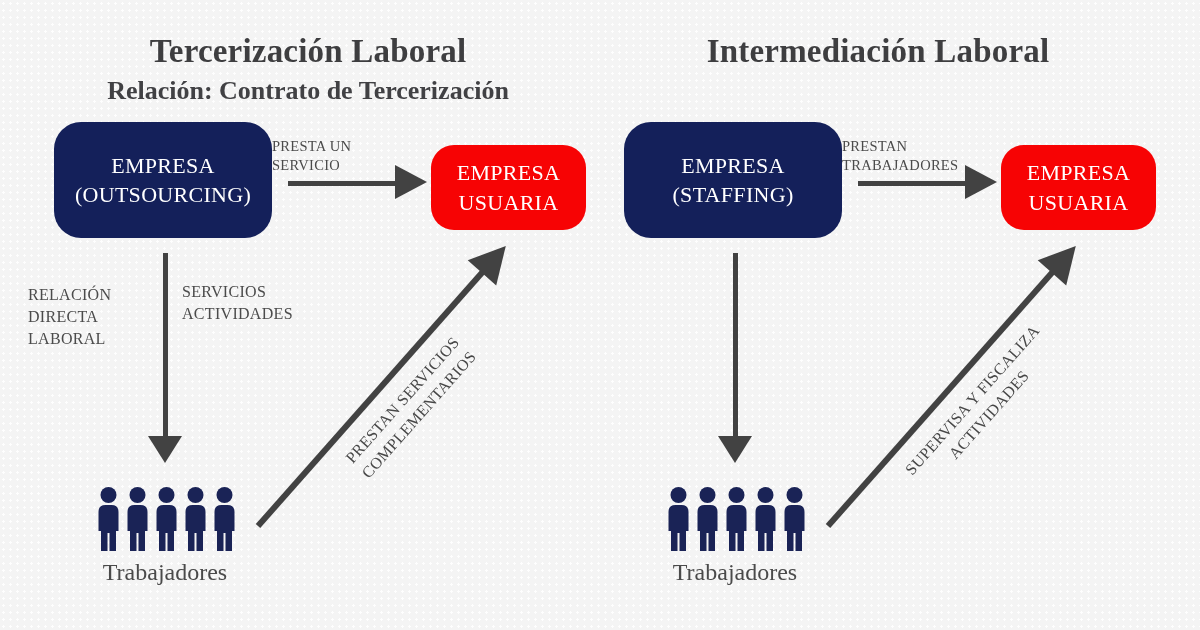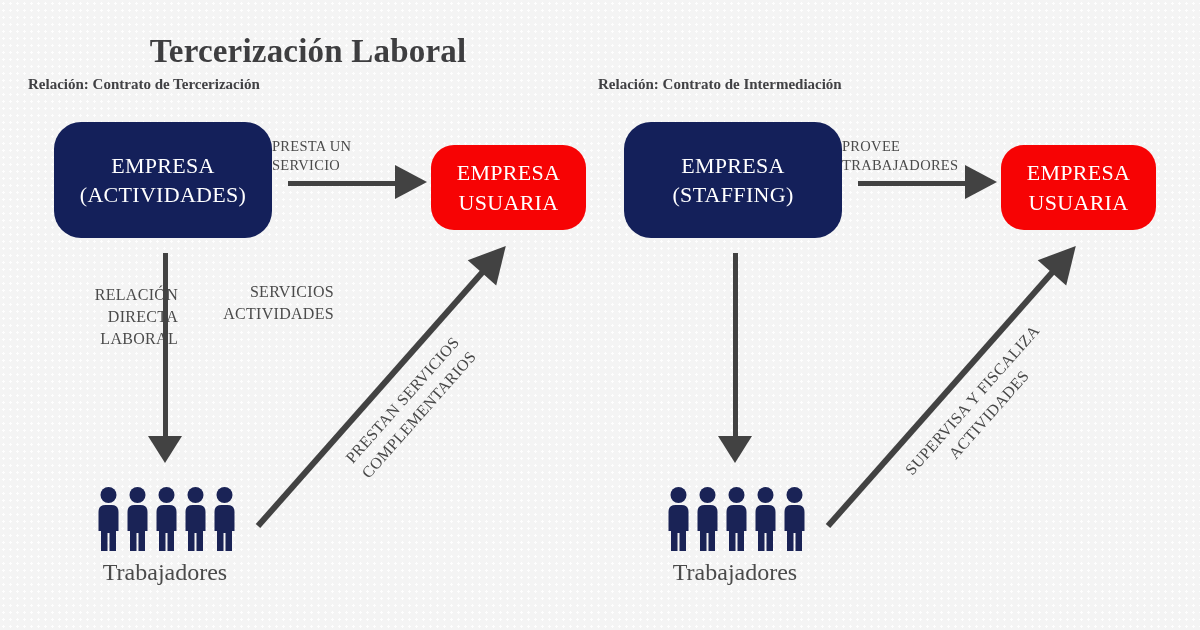--- a/index.html
+++ b/index.html
@@ -9,42 +9,42 @@
     background-image:radial-gradient(rgba(255,255,255,.9) 1px, transparent 1.1px);
     background-size:7px 7px;
     font-family:Liberation Serif, serif;
   }
   .panel{position:absolute;top:0;width:630px;height:630px;}
   .panel-left{left:0;}
   .panel-right{left:570px;}
 
   .title{position:absolute;top:33px;left:0;width:616px;text-align:center;
     font-size:33px;font-weight:bold;color:#3e3e40;letter-spacing:.2px;}
-  .subtitle{position:absolute;top:76px;left:0;width:616px;
-    font-size:15px;font-weight:bold;color:#414144;padding-left:28px;}
+  .subtitle{position:absolute;top:76px;left:0;width:616px;text-align:center;
+    font-size:26px;font-weight:bold;color:#414144;}
 
   .box{position:absolute;color:#ffffff;display:flex;flex-direction:column;
     justify-content:center;align-items:center;text-align:center;
     font-size:22px;line-height:1.32;letter-spacing:.3px;font-weight:500;}
   .box span{display:block;}
   .box-source{left:54px;top:122px;width:218px;height:116px;background:#14205a;border-radius:27px;}
   .box-target{left:431px;top:145px;width:155px;height:85px;background:#f70304;border-radius:23px;}
 
   .harrow-line{position:absolute;left:288px;top:181px;width:108px;height:5px;background:#424242;}
   .harrow-head{position:absolute;left:395px;top:165px;width:0;height:0;
     border-left:32px solid #424242;border-top:17px solid transparent;border-bottom:17px solid transparent;}
   .harrow-label{position:absolute;left:272px;top:137px;width:140px;text-align:left;
     font-size:14.5px;color:#4b4b4b;line-height:1.3;letter-spacing:.3px;}
   .harrow-label span{display:block;}
 
   .varrow-line{position:absolute;left:163px;top:253px;width:5px;height:184px;background:#424242;}
   .varrow-head{position:absolute;left:148px;top:436px;width:0;height:0;
     border-top:27px solid #424242;border-left:17.5px solid transparent;border-right:17.5px solid transparent;}
 
-  .vlabel{position:absolute;text-align:right;font-size:16px;line-height:1.38;
+  .vlabel{position:absolute;text-align:left;font-size:16px;line-height:1.38;
     color:#4b4b4b;letter-spacing:.3px;}
   .vlabel span{display:block;}
   .vlabel-left{left:28px;top:284px;width:150px;}
   .vlabel-right{left:182px;top:281px;width:152px;}
 
   .diag{position:absolute;left:258px;top:526px;width:374px;height:0;
     transform:rotate(-48.5deg);transform-origin:0 0;}
   .diag-line{position:absolute;left:0;top:-3px;width:340px;height:6px;background:#424242;}
   .diag-head{position:absolute;left:338px;top:-19px;width:0;height:0;
     border-left:36px solid #424242;border-top:19px solid transparent;border-bottom:19px solid transparent;}
@@ -63,21 +63,21 @@
 <body>
 
 <div class="canvas">
 
   <div class="panel panel-left">
     <div class="title">Tercerización Laboral</div>
     <div class="subtitle">Relación: Contrato de Tercerización</div>
 
     <div class="box box-source">
       <span>EMPRESA</span>
-      <span>(ACTIVIDADES)</span>
+      <span>(OUTSOURCING)</span>
     </div>
 
     <div class="harrow-label">
       <span>PRESTA UN</span>
       <span>SERVICIO</span>
     </div>
     <div class="harrow-line"></div>
     <div class="harrow-head"></div>
 
     <div class="box box-target">
@@ -125,29 +125,29 @@
         </svg>
       <svg class="worker-svg" viewBox="0 0 27 65">
           <circle class="fill" cx="13.5" cy="8" r="8"></circle>
           <path class="fill" d="M3.5,44 V25 Q3.5,18 10.5,18 H16.5 Q23.5,18 23.5,25 V44 H21 V64 H14.5 V46 H12.5 V64 H6 V44 Z"></path>
         </svg>
     </div>
     <div class="workers-label">Trabajadores</div>
   </div>
 
   <div class="panel panel-right">
-    <div class="subtitle">Relación: Contrato de Intermediación</div>
+    <div class="title">Intermediación Laboral</div>
 
     <div class="box box-source">
       <span>EMPRESA</span>
       <span>(STAFFING)</span>
     </div>
 
     <div class="harrow-label">
-      <span>PROVEE</span>
+      <span>PRESTAN</span>
       <span>TRABAJADORES</span>
     </div>
     <div class="harrow-line"></div>
     <div class="harrow-head"></div>
 
     <div class="box box-target">
       <span>EMPRESA</span>
       <span>USUARIA</span>
     </div>
 

